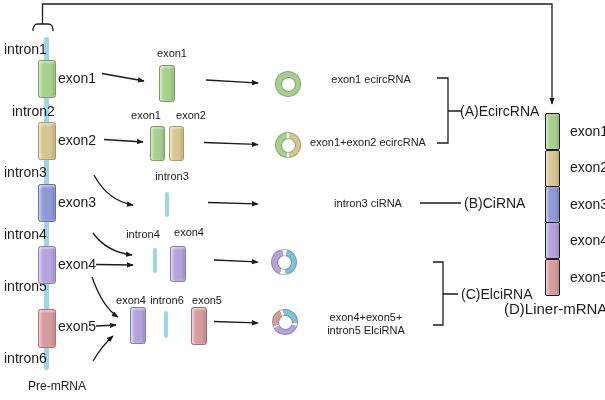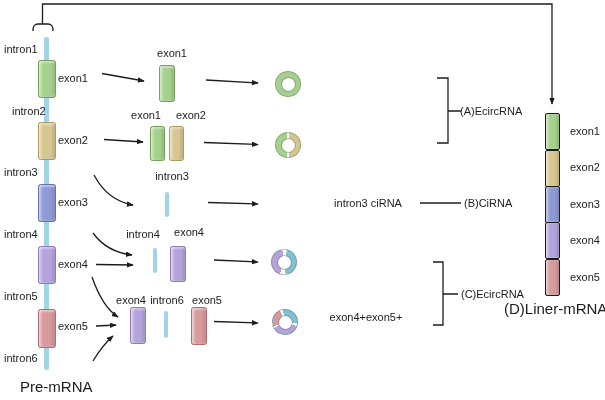--- a/index.html
+++ b/index.html
@@ -1,19 +1,19 @@
 <!DOCTYPE html>
 <html style="--exon1: #a6d18c; --exon1_border: #74a259; --exon2: #d8c690; --exon2_border: #ad9b5f; --exon3: #8e99d6; --exon3_border: #6570b3; --exon4: #b4a3dc; --exon4_border: #8c7abc; --exon5: #d79a9d; --exon5_border: #b26b70; --intron: #9fd5e6; --ring_intron: #7fc2d6; --line: #1c1c1c;"><head>
 <meta charset="utf-8">
 <style>
   html,body{margin:0;padding:0;background:#fff;}
   #stage{position:relative;width:605px;height:400px;background:#fff;overflow:hidden;
          font-family:"Liberation Sans",sans-serif;color:#1c1c1c;}
   svg#lines{position:absolute;left:0;top:0;z-index:1;}
-  .lbl{position:absolute;font-size:11px;line-height:13px;white-space:nowrap;z-index:3;}
+  .lbl{position:absolute;font-size:14px;line-height:13px;white-space:nowrap;z-index:3;}
   .clbl{position:absolute;font-size:11px;line-height:13px;white-space:nowrap;z-index:3;
         transform:translateX(-50%);text-align:center;}
   .strand{position:absolute;left:44px;top:37px;width:5px;height:333px;
           background:var(--intron);border-radius:2px;z-index:2;}
   .exon{position:absolute;border:1px solid;border-radius:2.5px;z-index:3;
         box-shadow:inset 2px 0 3px rgba(255,255,255,.55), inset -2px 0 3px rgba(0,0,0,.14), inset 0 2px 2px rgba(255,255,255,.4);}
   .e1{background:var(--exon1);border-color:var(--exon1_border);}
   .e2{background:var(--exon2);border-color:var(--exon2_border);}
   .e3{background:var(--exon3);border-color:var(--exon3_border);}
   .e4{background:var(--exon4);border-color:var(--exon4_border);}
@@ -71,36 +71,36 @@
     <path d="M437,78 L448,78 L448,143 L437,143 M448,111 L461,111" fill="none" stroke="#1c1c1c" stroke-width="1.3"></path>
     <path d="M420,203 L461,203" fill="none" stroke="#1c1c1c" stroke-width="1.3"></path>
     <path d="M433,262 L443,262 L443,325 L433,325 M443,294 L458,294" fill="none" stroke="#1c1c1c" stroke-width="1.3"></path>
   </svg>
 
   <div class="strand"></div>
   <div class="lbl" style="left:4px;top:43px">intron1</div>
   <div class="lbl" style="left:12px;top:105px">intron2</div>
   <div class="lbl" style="left:4px;top:166px">intron3</div>
   <div class="lbl" style="left:4px;top:228px">intron4</div>
-  <div class="lbl" style="left:4px;top:290px">intron5</div>
+  <div class="lbl" style="left:4px;top:280px">intron5</div>
   <div class="lbl" style="left:4px;top:352px">intron6</div>
 
   <div class="exon e1" style="left:38px;top:60px;width:16px;height:36px"></div>
   <div class="exon e2" style="left:38px;top:122px;width:16px;height:36px"></div>
   <div class="exon e3" style="left:38px;top:184px;width:16px;height:36px"></div>
   <div class="exon e4" style="left:38px;top:246px;width:16px;height:36px"></div>
   <div class="exon e5" style="left:38px;top:309px;width:16px;height:37px"></div>
 
   <div class="lbl" style="left:58px;top:72px">exon1</div>
   <div class="lbl" style="left:58px;top:134px">exon2</div>
   <div class="lbl" style="left:58px;top:196px">exon3</div>
   <div class="lbl" style="left:58px;top:258px">exon4</div>
   <div class="lbl" style="left:58px;top:320px">exon5</div>
 
-  <div class="lbl" style="left:20px;top:380px;font-size:15px">Pre-mRNA</div>
+  <div class="lbl" style="left:28px;top:380px;font-size:12px">Pre-mRNA</div>
 
   <div class="clbl" style="left:172px;top:47px">exon1</div>
   <div class="exon e1" style="left:159px;top:65px;width:14px;height:35px"></div>
 
   <div class="clbl" style="left:146px;top:109px">exon1</div>
   <div class="clbl" style="left:191px;top:109px">exon2</div>
   <div class="exon e1" style="left:150px;top:126px;width:13px;height:33px"></div>
   <div class="exon e2" style="left:169px;top:126px;width:13px;height:33px"></div>
 
   <div class="clbl" style="left:172px;top:170px">intron3</div>
@@ -116,26 +116,29 @@
   <div class="clbl" style="left:207px;top:294px">exon5</div>
   <div class="exon e4" style="left:130px;top:307px;width:14px;height:35px"></div>
   <div class="tick" style="left:164px;top:311px;height:27px"></div>
   <div class="exon e5" style="left:191px;top:307px;width:14px;height:36px"></div>
 
   <div class="donut d1" style="left:275px;top:71px"></div>
   <div class="donut d2" style="left:275px;top:132px"></div>
   <div class="donut d3" style="left:271px;top:249px"></div>
   <div class="donut d4" style="left:272px;top:309px"></div>
 
+  <div class="clbl" style="left:371px;top:73px">exon1 ecircRNA</div>
+  <div class="clbl" style="left:368px;top:136px">exon1+exon2 ecircRNA</div>
   <div class="clbl" style="left:368px;top:197px">intron3 ciRNA</div>
   <div class="clbl" style="left:366px;top:311px">exon4+exon5+</div>
+  <div class="clbl" style="left:366px;top:324px">intron5 ElciRNA</div>
 
   <div class="lbl" style="left:460px;top:105px">(A)EcircRNA</div>
   <div class="lbl" style="left:464px;top:197px">(B)CiRNA</div>
-  <div class="lbl" style="left:461px;top:288px">(C)EcircRNA</div>
+  <div class="lbl" style="left:461px;top:288px">(C)ElciRNA</div>
   <div class="lbl" style="left:504px;top:302px;font-size:15px">(D)Liner-mRNA</div>
 
   <div class="seg e1" style="top:113px"></div>
   <div class="seg e2" style="top:150px"></div>
   <div class="seg e3" style="top:186px"></div>
   <div class="seg e4" style="top:222px"></div>
   <div class="seg e5" style="top:259px"></div>
 
   <div class="lbl" style="left:570px;top:125px">exon1</div>
   <div class="lbl" style="left:570px;top:161px">exon2</div>

